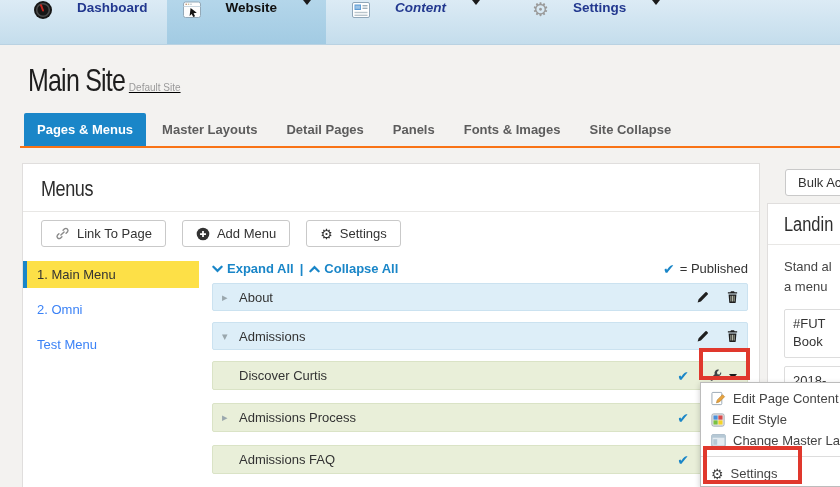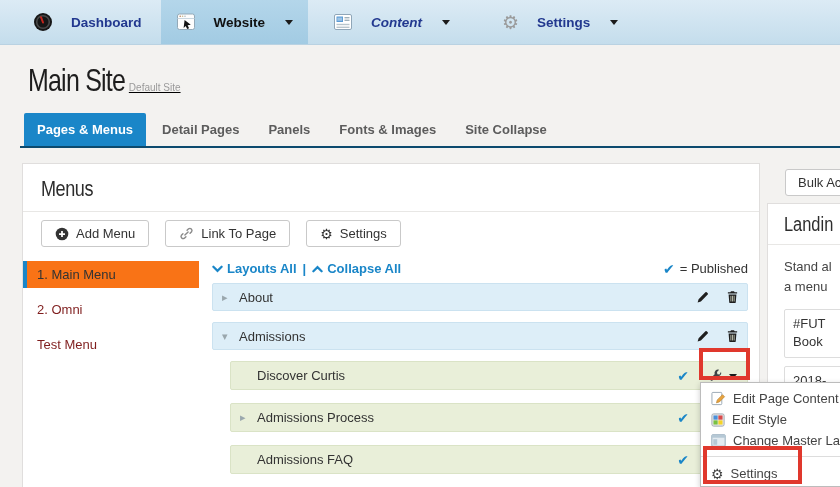--- a/index.html
+++ b/index.html
@@ -10,21 +10,21 @@
     -webkit-font-smoothing:antialiased;
   }
   
   .topbar{
     position:absolute;left:0;top:0;width:840px;height:44px;
     background:linear-gradient(#dcebf5,#c4ddec);
     border-bottom:1px solid #b9d2e2;
     display:flex;align-items:stretch;z-index:5;
   }
   .nav-item{
-    display:flex;align-items:center;gap:18px;
+    display:flex;align-items:flex-start;gap:24px;
     padding:0 15px;font-size:13.5px;font-weight:bold;color:#22388f;
     cursor:pointer;white-space:nowrap;
   }
   .nav-item.first{margin-left:18px;}
   .nav-item.active{
     background:linear-gradient(#b4d6ea,#a2cbe3);
     color:#101010;margin-left:4px;
   }
   .nav-item .glyph-gear{font-family:"DejaVu Sans",sans-serif;font-size:19px;color:#9a9a9a;line-height:1;font-weight:normal;}
   .caret{width:0;height:0;border-left:4px solid transparent;border-right:4px solid transparent;border-top:5px solid #1b1b1b;margin-left:2px;}
@@ -32,21 +32,21 @@
   
   .site-title-wrap{position:absolute;left:28px;top:62px;white-space:nowrap;text-decoration:underline;}
   .site-title{
     display:inline-block;font-size:32px;font-weight:400;color:#1d1d1d;
     letter-spacing:-1px;transform:scaleX(0.78);transform-origin:left bottom;
   }
   .site-subtitle{font-size:10px;color:#9a9a9a;margin-left:-28px;}
   
   .tabs{
     position:absolute;left:20px;top:111px;right:0;height:35px;
-    display:flex;align-items:flex-end;border-bottom:2px solid #0c4a6e;
+    display:flex;align-items:flex-end;border-bottom:2px solid #f97316;
   }
   .tab{
     font-size:13px;font-weight:600;color:#5c5c5c;padding:9px 13px 9px;
     cursor:pointer;white-space:nowrap;margin-right:3px;border-radius:2px 2px 0 0;
   }
   .tab.active{background:#1a86c8;color:#fff;margin-left:4px;}
   
   .main-panel{
     position:absolute;left:22px;top:163px;width:738px;height:324px;
     background:#fff;border:1px solid #e0dedd;border-bottom:none;
@@ -58,38 +58,38 @@
   .btn{
     display:inline-flex;align-items:center;gap:7px;
     background:#fff;border:1px solid #c9c9c9;border-radius:3px;
     padding:5px 13px;font-size:13px;color:#333;cursor:pointer;
   }
   .btn .glyph-gear{font-family:"DejaVu Sans",sans-serif;font-size:14px;color:#333;line-height:1;}
   .panel-body{display:flex;}
   
   .menu-list{width:176px;padding-top:6px;flex:none;}
   .menu-item{
-    font-size:13px;color:#7f1d1d;padding:6px 0 6px 14px;margin-bottom:8px;cursor:pointer;
+    font-size:13px;color:#3b82f6;padding:6px 0 6px 14px;margin-bottom:8px;cursor:pointer;
   }
   .menu-item.active{
-    background:#f97316;color:#333;border-left:4px solid #1a86c8;padding-left:10px;font-weight:400;
+    background:#fde047;color:#333;border-left:4px solid #1a86c8;padding-left:10px;font-weight:400;
   }
   
   .tree{flex:1;padding:6px 11px 0 13px;}
   .tree-head{display:flex;justify-content:space-between;align-items:center;font-size:13px;margin-bottom:7px;}
   .tree-links{display:flex;align-items:center;gap:6px;color:#1a86c8;font-weight:600;}
   .tree-link{display:flex;align-items:center;gap:4px;cursor:pointer;}
   .legend{display:flex;align-items:center;gap:5px;color:#333;}
   .check{font-family:"DejaVu Sans",sans-serif;color:#1a86c8;font-size:14px;font-weight:bold;line-height:1;}
   .row{
     position:relative;height:28px;margin-bottom:11px;border-radius:2px;
     display:flex;align-items:center;font-size:13px;color:#333;box-sizing:border-box;
   }
   .row.blue{background:#ddeef8;border:1px solid #cbe2f0;}
-  .row.green{background:#e9efd9;border:1px solid #dae3c6;margin-left:18px;height:29px;margin-bottom:13px;}
+  .row.green{background:#e9efd9;border:1px solid #dae3c6;height:29px;margin-bottom:13px;}
   .expander{font-family:"DejaVu Sans",sans-serif;color:#9aa7ad;font-size:11px;margin:0 9px 0 9px;width:8px;}
   .row-label{white-space:nowrap;}
   .row.leaf .row-label{margin-left:26px;}
   .row-actions{position:absolute;right:0;top:0;height:100%;display:flex;align-items:center;}
   .icon-btn{width:30px;display:flex;justify-content:center;cursor:pointer;}
   .row .check{position:absolute;right:58px;top:7px;}
   .wrench-btn{
     position:absolute;right:6px;top:3px;width:38px;height:23px;
     display:flex;align-items:center;justify-content:center;gap:4px;cursor:pointer;
   }
@@ -176,52 +176,53 @@
   </div>
 </div>
 
 <div class="site-title-wrap">
   <span class="site-title">Main Site</span>
   <span class="site-subtitle">Default Site</span>
 </div>
 
 <div class="tabs">
   <div class="tab active">Pages &amp; Menus</div>
+  <div class="tab">Master Layouts</div>
   <div class="tab">Detail Pages</div>
   <div class="tab">Panels</div>
   <div class="tab">Fonts &amp; Images</div>
   <div class="tab">Site Collapse</div>
 </div>
 
 <div class="main-panel">
   <div class="panel-header">
     <span class="panel-title">Menus</span>
   </div>
 
   <div class="toolbar">
-    <div class="btn">
-      <span>
-        <svg width="14" height="14" viewBox="0 0 16 16">
-          <circle cx="8" cy="8" r="7.2" fill="#333"></circle>
-          <path d="M8 4.6 v6.8 M4.6 8 h6.8" stroke="#fff" stroke-width="2"></path>
-        </svg>
-      </span>
-      <span>Add Menu</span>
-    </div>
     <div class="btn">
       <span>
         <svg width="15" height="15" viewBox="0 0 16 16" fill="none" stroke="#8a8a8a" stroke-width="1.5" stroke-linecap="round">
           <path d="M6.3 9.7 l3.4-3.4"></path>
           <path d="M8.6 4.6 l1.6-1.6 a2.3 2.3 0 0 1 3.2 3.2 L11.8 7.8"></path>
           <path d="M7.4 11.4 L5.8 13 a2.3 2.3 0 0 1-3.2-3.2 l1.6-1.6"></path>
         </svg>
       </span>
       <span>Link To Page</span>
     </div>
     <div class="btn">
+      <span>
+        <svg width="14" height="14" viewBox="0 0 16 16">
+          <circle cx="8" cy="8" r="7.2" fill="#333"></circle>
+          <path d="M8 4.6 v6.8 M4.6 8 h6.8" stroke="#fff" stroke-width="2"></path>
+        </svg>
+      </span>
+      <span>Add Menu</span>
+    </div>
+    <div class="btn">
       <span class="glyph-gear">⚙</span>
       <span>Settings</span>
     </div>
   </div>
 
   <div class="panel-body">
 
     <div class="menu-list">
       <div class="menu-item active">1. Main Menu</div>
       <div class="menu-item">2. Omni</div>
@@ -230,21 +231,21 @@
 
     <div class="tree">
       <div class="tree-head">
         <div class="tree-links">
           <span class="tree-link">
             <span>
               <svg width="11" height="8" viewBox="0 0 12 8" fill="none" stroke="#1a86c8" stroke-width="2.4" stroke-linecap="round">
                   <path d="M1.5 1.5 L6 6 L10.5 1.5"></path>
                 </svg>
             </span>
-            <span>Layouts All</span>
+            <span>Expand All</span>
           </span>
           <span>|</span>
           <span class="tree-link">
             <span>
               <svg width="11" height="8" viewBox="0 0 12 8" fill="none" stroke="#1a86c8" stroke-width="2.4" stroke-linecap="round">
                   <path d="M1.5 6.5 L6 2 L10.5 6.5"></path>
                 </svg>
             </span>
             <span>Collapse All</span>
           </span>

